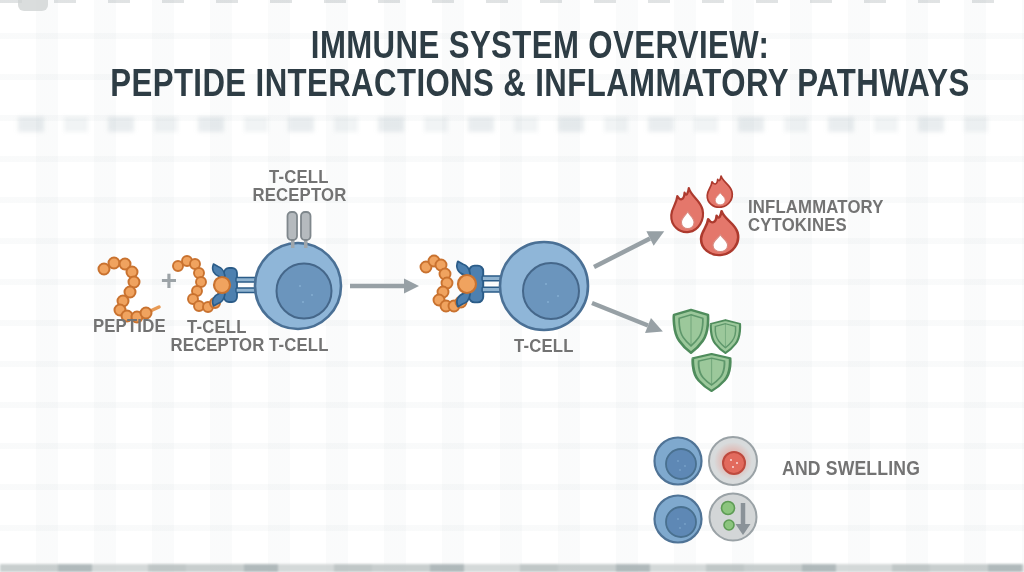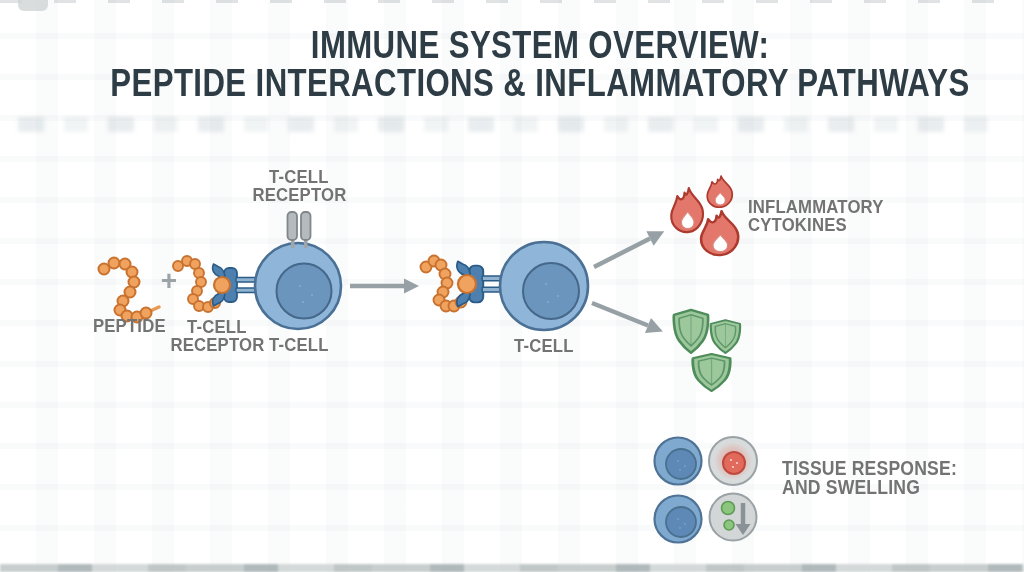--- a/index.html
+++ b/index.html
@@ -241,17 +241,16 @@
     <div class="line"><span class="tx">T-CELL</span></div>
   </div>
 
   <div class="lbl la" style="left:748px;top:174px;margin-top:24px;">
     <div class="line"><span class="tx">INFLAMMATORY</span></div>
     <div class="line"><span class="tx">CYTOKINES</span></div>
   </div>
 
 
   <div class="lbl la big" style="left:782px;top:459px;">
-    <div class="line"><span class="tx">TISSUE RESPONSE:</span></div>
     <div class="line"><span class="tx">AND SWELLING</span></div>
   </div>
 
 </div>
 
 </body></html>

